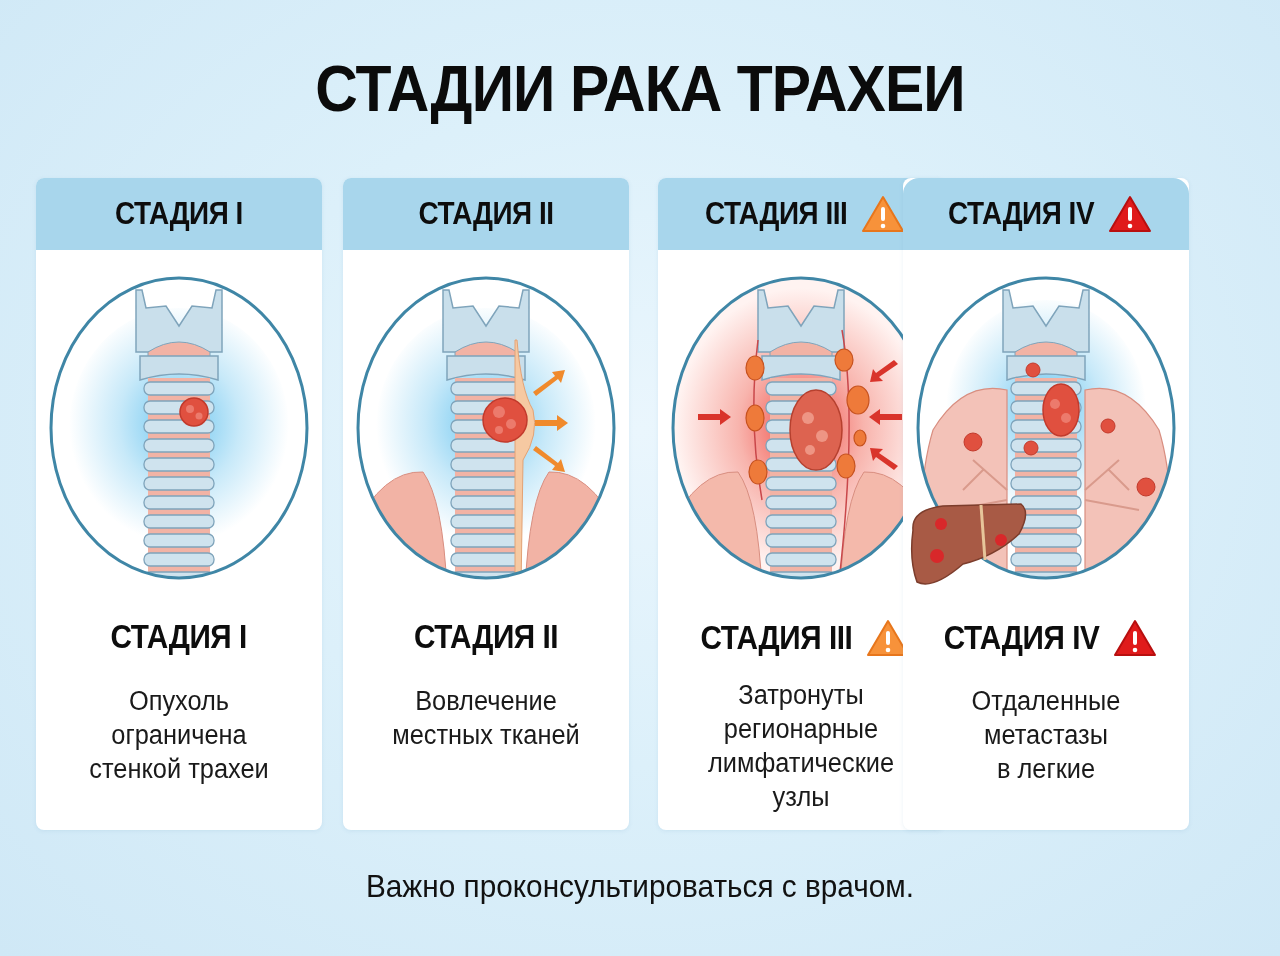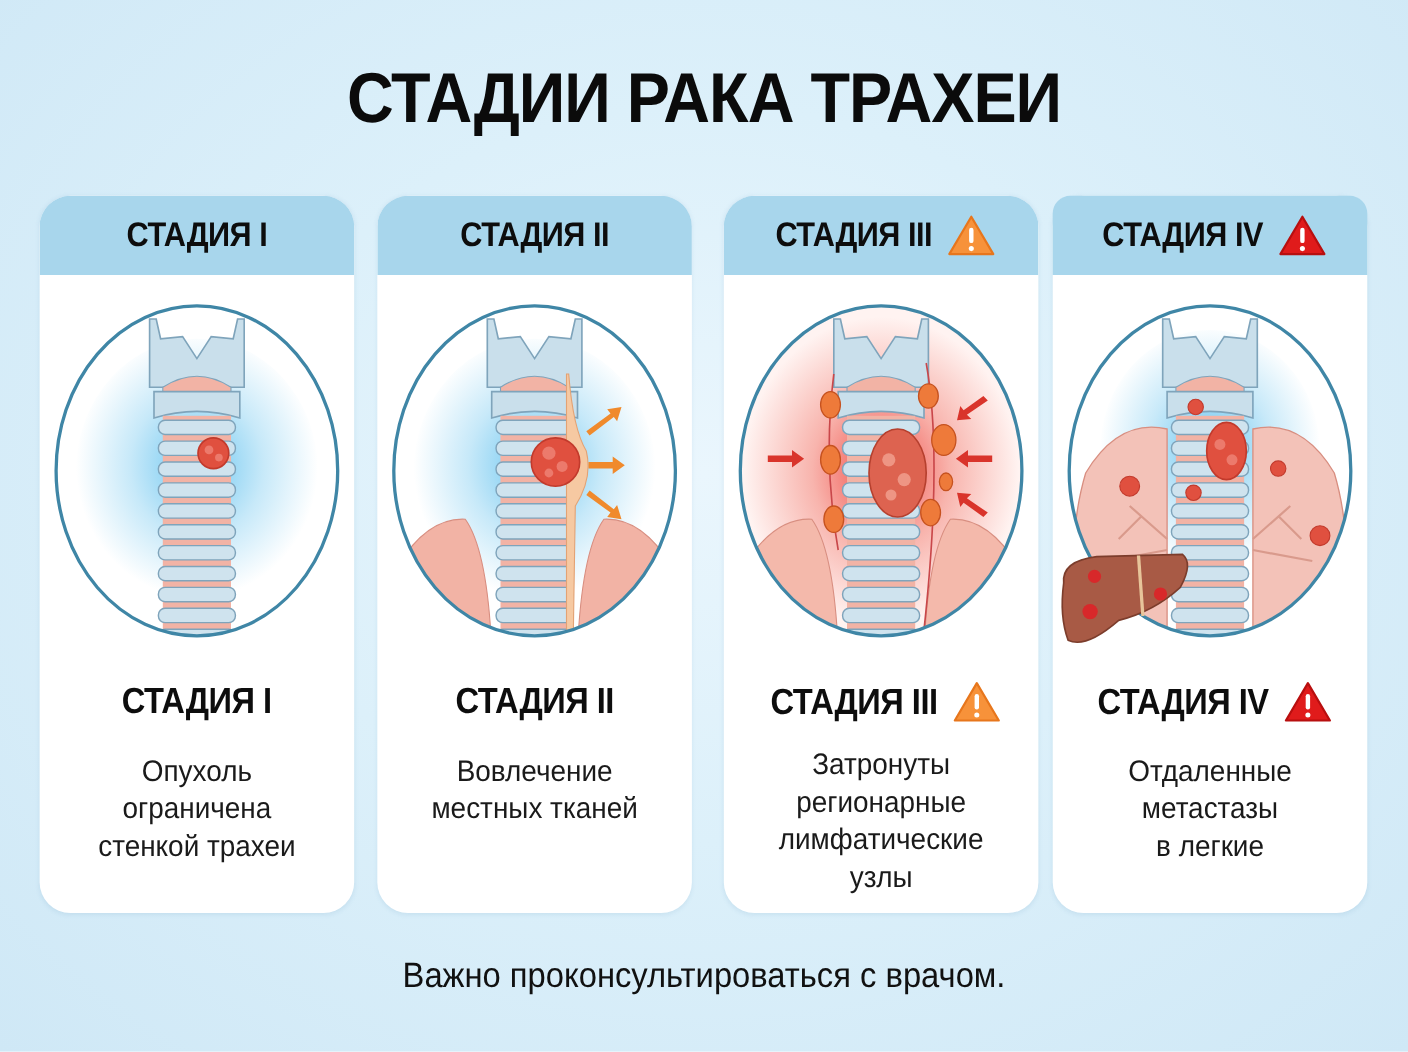--- a/index.html
+++ b/index.html
@@ -12,21 +12,21 @@
   }
   .title {
     position: absolute; left: 0; top: 52px; width: 1280px;
     text-align: center; font-weight: 700; font-size: 64px;
     letter-spacing: -1px; color: #0b0b0b;
     transform: scaleX(0.92);
   }
   .cards { position: absolute; left: 36px; top: 178px; width: 1208px; height: 652px; }
   .card {
     position: absolute; top: 0; width: 286px; height: 652px;
-    background: #ffffff; border-radius: 28px; overflow: hidden;
+    background: #ffffff; border-radius: 8px; overflow: hidden;
     box-shadow: 0 1px 4px rgba(80,140,180,0.12);
   }
   .card-header {
     height: 72px; background: #a8d6ec;
     display: flex; align-items: center; justify-content: center; gap: 6px;
   }
   .card-header .h {
     font-weight: 700; font-size: 31px; color: #0d0d0d; letter-spacing: -0.5px;
     transform: scaleX(0.9); display: inline-block;
   }
@@ -211,21 +211,21 @@
       </svg>
     </div>
     <div class="desc" style="top:500px">
       <span>Затронуты</span>
       <span>регионарные</span>
       <span>лимфатические</span>
       <span>узлы</span>
     </div>
   </div>
 
-  <div class="card" style="left:921px; overflow:visible">
+  <div class="card" style="left:867px; overflow:visible">
     <div class="card-header" style="border-radius:16px 16px 0 0">
       <span class="h">СТАДИЯ IV</span>
       <svg class="warn" viewBox="0 0 44 40">
         <path d="M22 3 L42 37 L2 37 Z" fill="#e01b1b" stroke="#b80f0f" stroke-width="2" stroke-linejoin="round"></path>
         <rect x="20" y="13" width="4" height="14" rx="2" fill="#fff"></rect>
           <circle cx="22" cy="32" r="2.3" fill="#fff"></circle>
       </svg>
     </div>
     <svg class="illus" viewBox="0 0 286 330" style="overflow:visible">
       <g clip-path="url(#ovalClip)">

